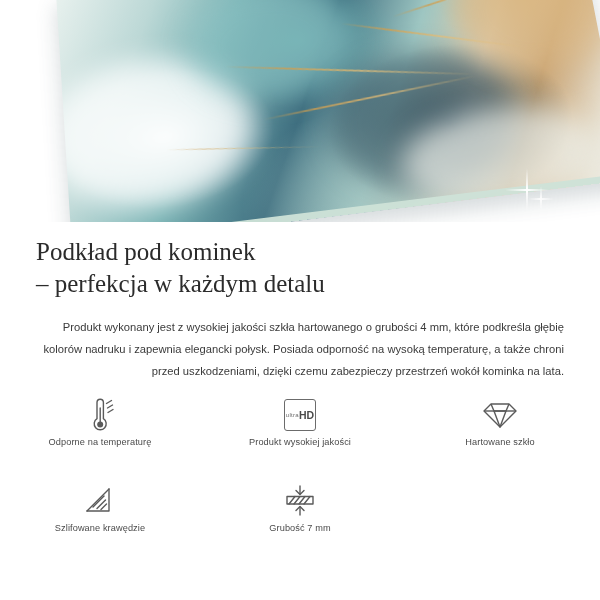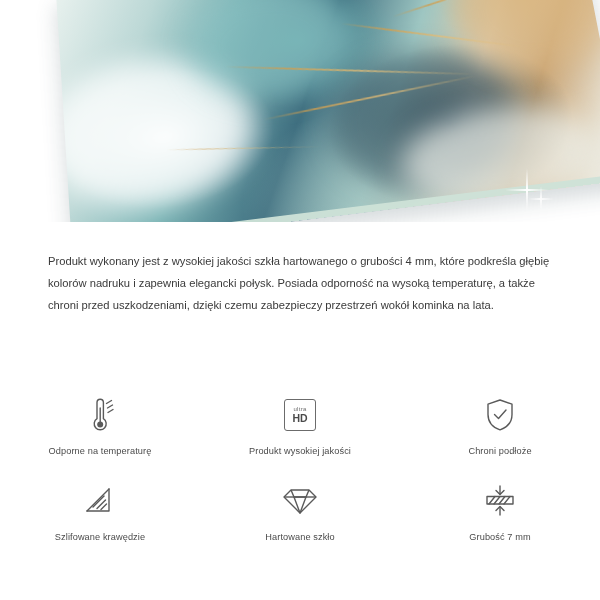--- a/index.html
+++ b/index.html
@@ -117,26 +117,27 @@
     font-family: "Liberation Serif", serif;
     font-size: 25px;
     line-height: 32px;
     color: #2b2b2b;
     font-weight: 400;
     margin: 0;
     padding: 14px 36px 0 36px;
   }
   .headline .line2 { display: block; }
   .paragraph {
-    margin: 12px;
+    margin: 0;
     padding: 16px 36px 0 36px;
     font-size: 11.2px;
     line-height: 22px;
     color: #3a3a3a;
     font-family: "Liberation Sans", sans-serif;
+    text-align: right;
   }
 
   
   .features {
     position: absolute;
     left: 0;
     top: 385px;
     width: 600px;
     display: grid;
     grid-template-columns: repeat(3, 1fr);
@@ -152,34 +153,33 @@
   }
   .feature-icon {
     height: 44px;
     width: 48px;
     display: flex;
     align-items: center;
     justify-content: center;
     color: #5a5a5a;
   }
   .feature-label {
-    margin-top: 9px;
     font-size: 9.2px;
     color: #4a4a4a;
     text-align: center;
     letter-spacing: 0.1px;
     font-family: "Liberation Sans", sans-serif;
   }
   .hd-box {
     width: 30px;
     height: 30px;
     border: 1.5px solid #6b6b6b;
     border-radius: 3px;
     display: flex;
-    flex-direction: column;
+    flex-direction: row;
     align-items: center;
     justify-content: center;
     line-height: 1;
   }
   .hd-box .hd-top {
     font-size: 6px;
     letter-spacing: 0.3px;
     color: #6b6b6b;
   }
   .hd-box .hd-bottom {
@@ -208,20 +208,24 @@
         <div class="vein v4"></div>
         <div class="vein v5"></div>
       </div>
     </div>
     <div class="glass-edge"></div>
     <div class="sparkle sp1"></div>
     <div class="sparkle sp2"></div>
   </div>
 
   <div class="content">
+    <h1 class="headline">
+      <span>Podkład pod kominek</span>
+      <span class="line2">– perfekcja w każdym detalu</span>
+    </h1>
     <p class="paragraph">Produkt wykonany jest z wysokiej jakości szkła hartowanego o grubości 4 mm, które podkreśla głębię kolorów nadruku i zapewnia elegancki połysk. Posiada odporność na wysoką temperaturę, a także chroni przed uszkodzeniami, dzięki czemu zabezpieczy przestrzeń wokół kominka na lata.</p>
   </div>
 
   <div class="features">
 
     <div class="feature">
       <span class="feature-icon">
         <svg width="34" height="38" viewBox="0 0 34 38" fill="none" stroke="#5a5a5a" stroke-width="1.4" stroke-linecap="round">
           <path d="M14 6.5a3.2 3.2 0 0 1 6.4 0v16.2a6 6 0 1 1-6.4 0z"></path>
           <line x1="17.2" y1="12" x2="17.2" y2="26"></line>
@@ -237,53 +241,44 @@
     <div class="feature">
       <span class="feature-icon">
         <span class="hd-box">
           <span class="hd-top">ultra</span>
           <span class="hd-bottom">HD</span>
         </span>
       </span>
       <span class="feature-label">Produkt wysokiej jakości</span>
     </div>
 
-    <div class="feature">
-      <span class="feature-icon">
-        <svg width="34" height="38" viewBox="0 0 34 38" fill="none" stroke="#5a5a5a" stroke-width="1.4" stroke-linecap="round" stroke-linejoin="round">
-          <path d="M17 4l12 4.2v10.2c0 8-5.2 13-12 15.4C10.2 31.4 5 26.4 5 18.4V8.2z"></path>
-          <polyline points="11.5,18.5 15.5,22.5 23,14"></polyline>
-        </svg>
-      </span>
-      <span class="feature-label">Chroni podłoże</span>
+
+    <div class="feature">
+      <span class="feature-icon">
+        <svg width="36" height="34" viewBox="0 0 36 34" fill="none" stroke="#5a5a5a" stroke-width="1.4" stroke-linejoin="round">
+          <path d="M9 6h18l7 7-16 16L2 13z"></path>
+          <path d="M9 6l3 7h12l3-7"></path>
+          <path d="M2 13h32"></path>
+          <path d="M12 13l6 16 6-16"></path>
+        </svg>
+      </span>
+      <span class="feature-label">Hartowane szkło</span>
     </div>
 
     <div class="feature">
       <span class="feature-icon">
         <svg width="36" height="32" viewBox="0 0 36 32" fill="none" stroke="#5a5a5a" stroke-width="1.4" stroke-linecap="round" stroke-linejoin="round">
           <path d="M5 26L27 4"></path>
           <path d="M5 26h22V4"></path>
           <line x1="11" y1="22" x2="22" y2="11"></line>
           <line x1="15" y1="23.5" x2="23.5" y2="15"></line>
           <line x1="19" y1="24.5" x2="24.5" y2="19"></line>
         </svg>
       </span>
       <span class="feature-label">Szlifowane krawędzie</span>
-    </div>
-
-    <div class="feature">
-      <span class="feature-icon">
-        <svg width="36" height="34" viewBox="0 0 36 34" fill="none" stroke="#5a5a5a" stroke-width="1.4" stroke-linejoin="round">
-          <path d="M9 6h18l7 7-16 16L2 13z"></path>
-          <path d="M9 6l3 7h12l3-7"></path>
-          <path d="M2 13h32"></path>
-          <path d="M12 13l6 16 6-16"></path>
-        </svg>
-      </span>
-      <span class="feature-label">Hartowane szkło</span>
     </div>
 
     <div class="feature">
       <span class="feature-icon">
         <svg width="38" height="34" viewBox="0 0 38 34" fill="none" stroke="#5a5a5a" stroke-width="1.4" stroke-linecap="round" stroke-linejoin="round">
           <line x1="19" y1="2" x2="19" y2="10"></line>
           <polyline points="15,6.5 19,10.5 23,6.5"></polyline>
           <rect x="6" y="12.5" width="26" height="7.5"></rect>
           <line x1="8" y1="20" x2="14" y2="12.5"></line>
           <line x1="13" y1="20" x2="19" y2="12.5"></line>

